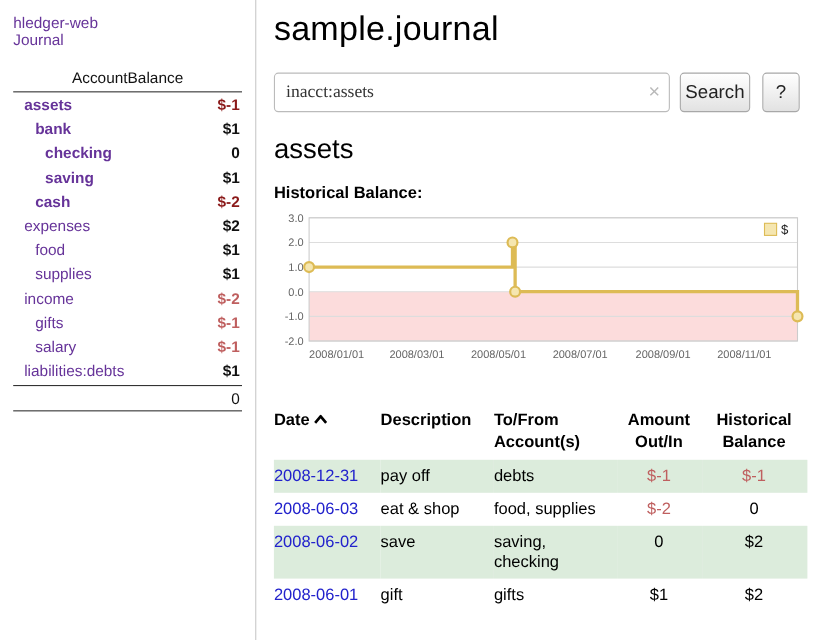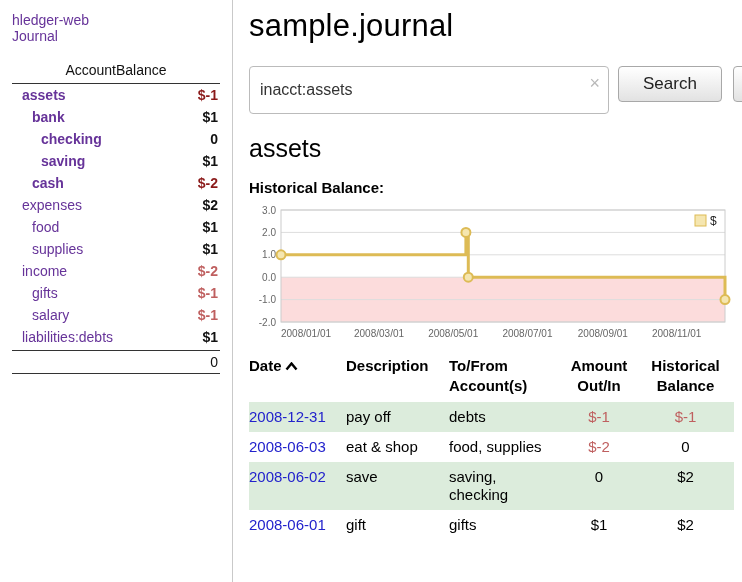--- a/index.html
+++ b/index.html
@@ -21,34 +21,34 @@
   .acct-bal{font-weight:bold;color:#111}
   .neg-strong{color:var(--neg-strong)}
   .neg-soft{color:var(--neg-soft)}
   .acct-total{border-top:1px solid #333;border-bottom:1px solid #333;text-align:right;padding:3px 2px;margin-top:2px;color:#111}
 
   
   .main{flex:1;padding:8px 8px 0 16px}
   h1{font-size:31px;font-weight:400;margin:0 0 22px 0;letter-spacing:.2px}
   .search-row{display:flex;gap:9px;margin-bottom:20px}
   .search-box{position:relative;flex:0 0 360px}
-  .search-box input{width:360px;height:48px;border:1px solid #bbb;border-radius:4px;
-    font-size:16px;padding:0 18px 0 10px;color:#333;font-family:Liberation Sans, sans-serif;outline:none}
+  .search-box input{width:360px;height:36px;border:1px solid #bbb;border-radius:4px;
+    font-size:16px;padding:0 18px 0 10px;color:#333;font-family:Liberation Serif, serif;outline:none}
   .clear-x{position:absolute;right:9px;top:7px;color:#b9b9b9;font-size:18px;cursor:pointer;line-height:20px}
-  .btn{height:36px;padding:0 24px;font-size:17px;font-family:"Liberation Sans",sans-serif;
+  .btn{height:36px;padding:0 4px;font-size:17px;font-family:"Liberation Sans",sans-serif;
     border:1px solid #a8a8a8;border-radius:4px;background:linear-gradient(#ffffff,#e2e2e2);color:#222;cursor:pointer}
   .btn.help{width:34px;padding:0;margin-left:2px}
   h2{font-size:25px;font-weight:400;margin:0 0 16px 0}
   .chart-label{font-weight:bold;font-size:15px;margin-bottom:8px}
   #balance-chart{display:block}
   #balance-chart .tick{font-size:10px;fill:#666;font-family:"Liberation Sans",sans-serif}
   #balance-chart .legend-label{font-size:12px;fill:#222;font-family:"Liberation Sans",sans-serif}
 
   
-  .register{border-collapse:collapse;width:485px;margin-top:2px;font-size:15px;table-layout:fixed}
+  .register{border-collapse:collapse;width:485px;margin-top:30px;font-size:15px;table-layout:fixed}
   .register th{font-weight:bold;text-align:left;vertical-align:top;padding:4px 8px 7px 0;line-height:1.3}
   .register td{vertical-align:top;padding:6px 8px 5px 0;line-height:1.25}
   .register th.r,.register td.r{text-align:center;padding-right:2px}
   .register tbody tr:nth-child(odd){background:var(--stripe)}
   .date-link{color:var(--link)}
   .register td.neg{color:var(--neg-soft)}
   .sort-caret{margin-left:3px;vertical-align:baseline}
 </style>
 </head>
 <body>

